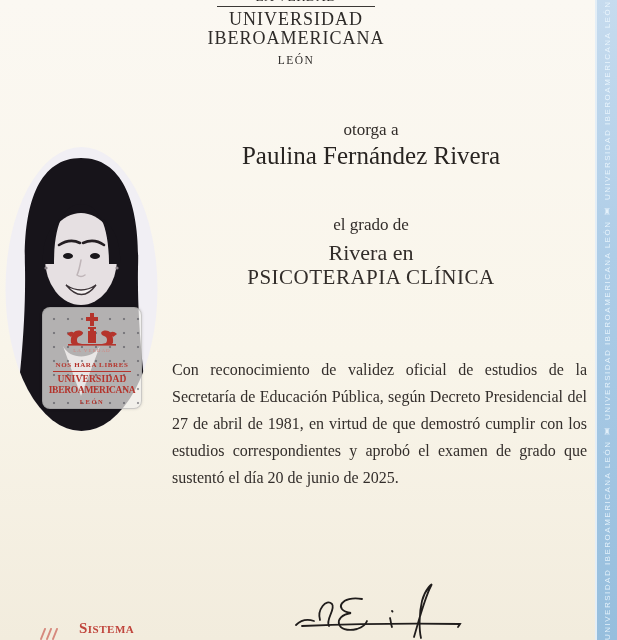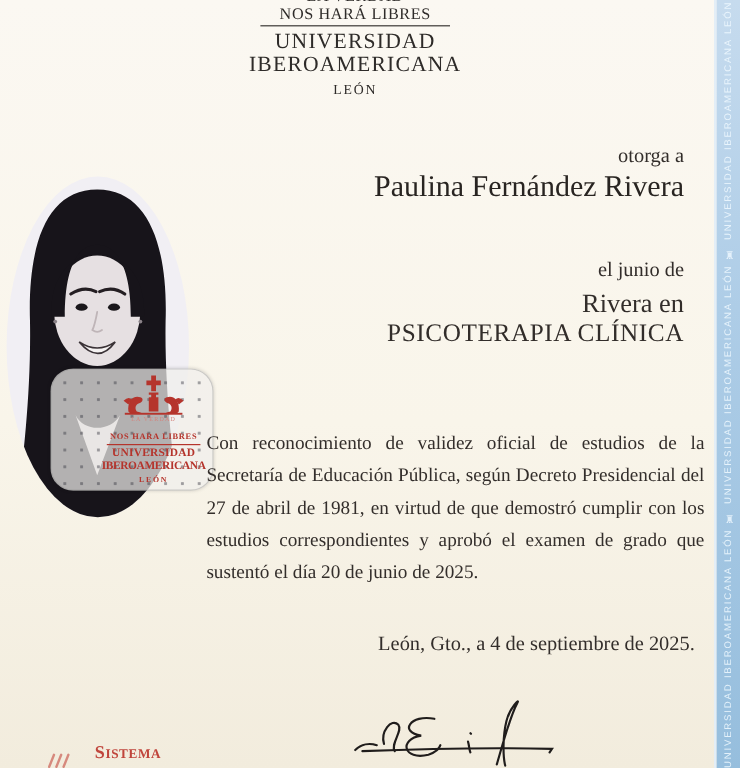--- a/index.html
+++ b/index.html
@@ -28,33 +28,33 @@
   .campus{font-size:11.5px;letter-spacing:1.5px;line-height:13px;margin-top:6px;}
 
   
   .photo{position:absolute;left:5px;top:146px;width:153px;height:286px;}
 
   
   .seal{position:absolute;left:42px;top:307px;width:98px;height:100px;
         background:rgba(240,238,235,0.72);
         background-image:radial-gradient(circle,rgba(55,55,65,0.45) 1.1px,transparent 1.6px);
         background-size:14px 14px;background-position:4px 4px;
-        border:1px solid rgba(140,140,140,0.4);border-radius:19px;
+        border:1px solid rgba(140,140,140,0.4);border-radius:8px;
         box-shadow:0 0 3px rgba(0,0,0,0.15);
-        text-align:center;color:#b5342c;padding-left:36px;}
+        text-align:center;color:#b5342c;}
   .seal-crest{display:block;margin:4px auto 0 auto;}
   .seal-motto-sm{font-size:5px;letter-spacing:1px;color:#d4837d;line-height:5px;}
   .seal-motto{display:inline-block;font-size:7px;letter-spacing:0.6px;line-height:9px;
         border-bottom:1px solid #b5342c;padding:0 3px 1px 3px;font-weight:bold;}
   .seal-uni1{font-size:9.5px;font-weight:bold;letter-spacing:0.2px;line-height:10.5px;margin-top:2px;}
   .seal-uni2{font-size:9.5px;font-weight:bold;letter-spacing:-0.3px;line-height:10.5px;}
   .seal-campus{font-size:6.5px;font-weight:bold;letter-spacing:1.5px;line-height:8px;margin-top:3px;}
 
   
-  .centercol{position:absolute;left:138px;width:432px;text-align:right;color:#322d2a;}
+  .centercol{position:absolute;left:155px;width:432px;text-align:center;color:#322d2a;}
   .otorga{top:120px;font-size:17px;}
   .name{top:142px;font-size:25px;font-weight:normal;color:#282421;}
   .grado{top:215px;font-size:17px;}
   .maestra{top:240px;font-size:22px;}
   .psico{top:265px;font-size:21px;letter-spacing:0.5px;}
 
   .body-par{position:absolute;left:172px;top:356px;width:415px;
         font-size:16px;line-height:27px;text-align:justify;color:#332e2b;}
 
   .dateline{position:absolute;left:155px;top:527px;width:424px;text-align:right;
@@ -79,21 +79,20 @@
       <span>UNIVERSIDAD IBEROAMERICANA LEÓN</span>
       <span class="strip-glyph">♜</span>
       <span>UNIVERSIDAD IBEROAMERICANA LEÓN</span>
       <span class="strip-glyph">♜</span>
       <span>UNIVERSIDAD IBEROAMERICANA LEÓN</span>
     </div>
   </div>
 
   <div class="header">
     <div class="motto-top">LA VERDAD</div>
-    <div class="motto-bottom">NOS HARÁ LIBRES</div>
     <div class="header-rule"></div>
     <div class="uni1">UNIVERSIDAD</div>
     <div class="uni2">IBEROAMERICANA</div>
     <div class="campus">LEÓN</div>
   </div>
 
   <div class="photo">
     <svg width="153" height="286" viewBox="0 0 153 286">
       <defs>
         <clipPath id="ovalclip">
@@ -148,27 +147,26 @@
     </svg>
     <div class="seal-motto-sm">LA VERDAD</div>
     <div><span class="seal-motto">NOS HARA LIBRES</span></div>
     <div class="seal-uni1">UNIVERSIDAD</div>
     <div class="seal-uni2">IBEROAMERICANA</div>
     <div class="seal-campus">LEÓN</div>
   </div>
 
   <div class="centercol otorga">otorga a</div>
   <div class="centercol name">Paulina Fernández Rivera</div>
-  <div class="centercol grado">el junio de</div>
+  <div class="centercol grado">el grado de</div>
   <div class="centercol maestra">Rivera en</div>
   <div class="centercol psico">PSICOTERAPIA CLÍNICA</div>
 
   <div class="body-par">Con reconocimiento de validez oficial de estudios de la Secretaría de Educación Pública, según Decreto Presidencial del 27 de abril de 1981, en virtud de que demostró cumplir con los estudios correspondientes y aprobó el examen de grado que sustentó el día 20 de junio de 2025.</div>
 
-  <div class="dateline">León, Gto., a 4 de septiembre de 2025.</div>
 
   <div class="signature">
     <svg width="180" height="60" viewBox="0 0 180 60">
       <g stroke="#201d1c" stroke-width="1.8" fill="none" stroke-linecap="round">
         <path d="M4,45 c5,-5 12,-6 18,-4"></path>
         <path d="M28,40 c-3,-10 6,-22 12,-16 c4,5 -7,16 -3,22"></path>
         <path d="M70,19 c-20,-4 -30,11 -11,14 c-19,3 -15,21 6,16 c6,-2 9,-5 10,-8"></path>
         <path d="M98,38 c1,3 1,7 2,9"></path>
         <path d="M100,31 l0.5,0.5"></path>
         <path d="M122,57 c5,-17 11,-40 17,-51 c3,-5 -6,3 -9,15 c-3,12 -3,29 -1,37"></path>

